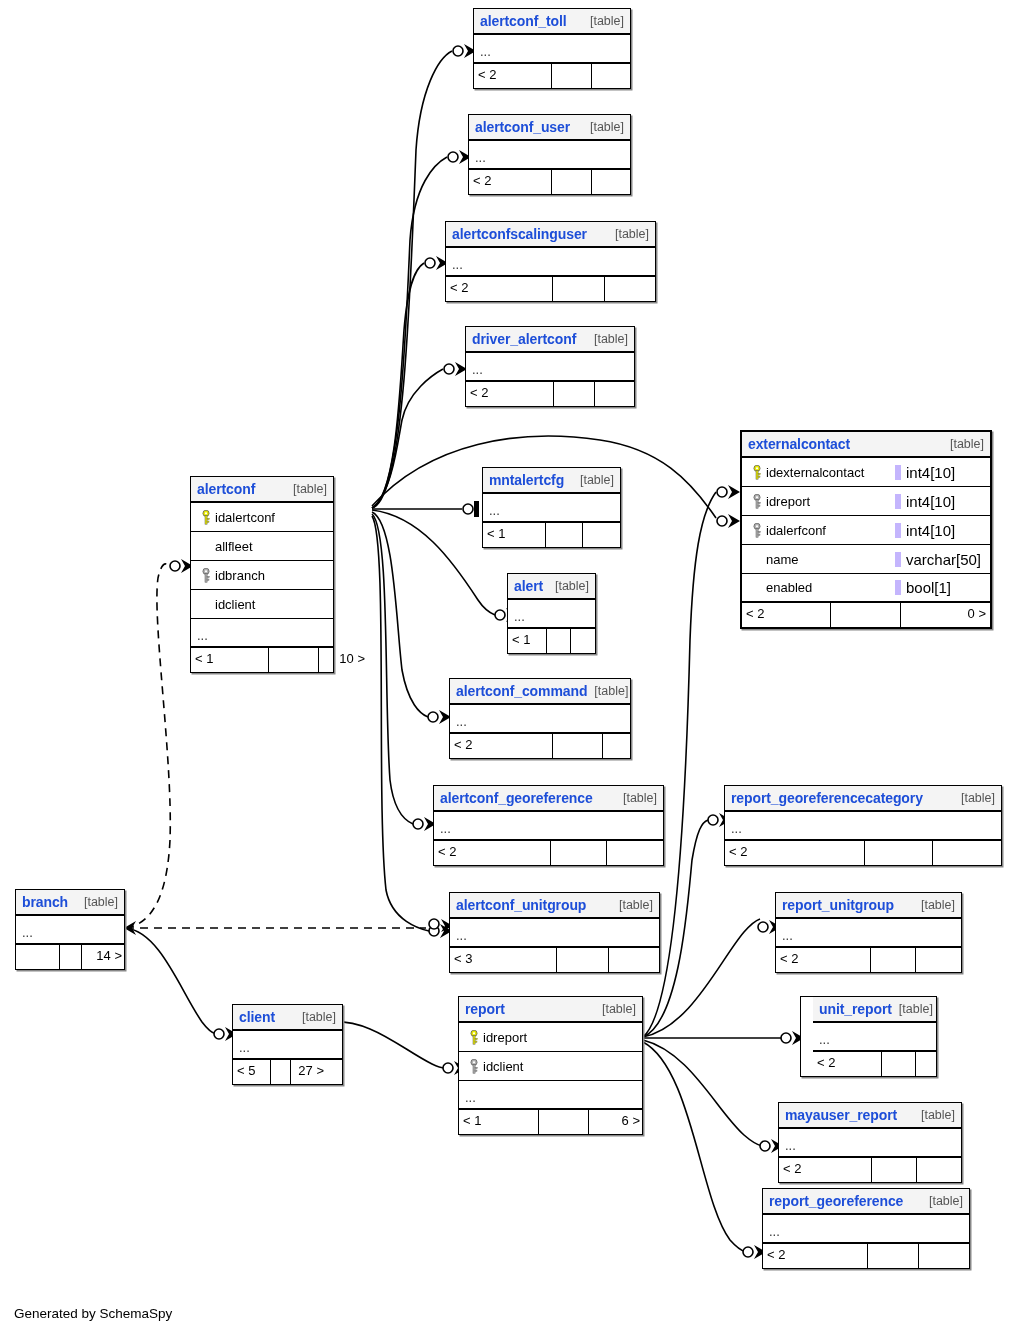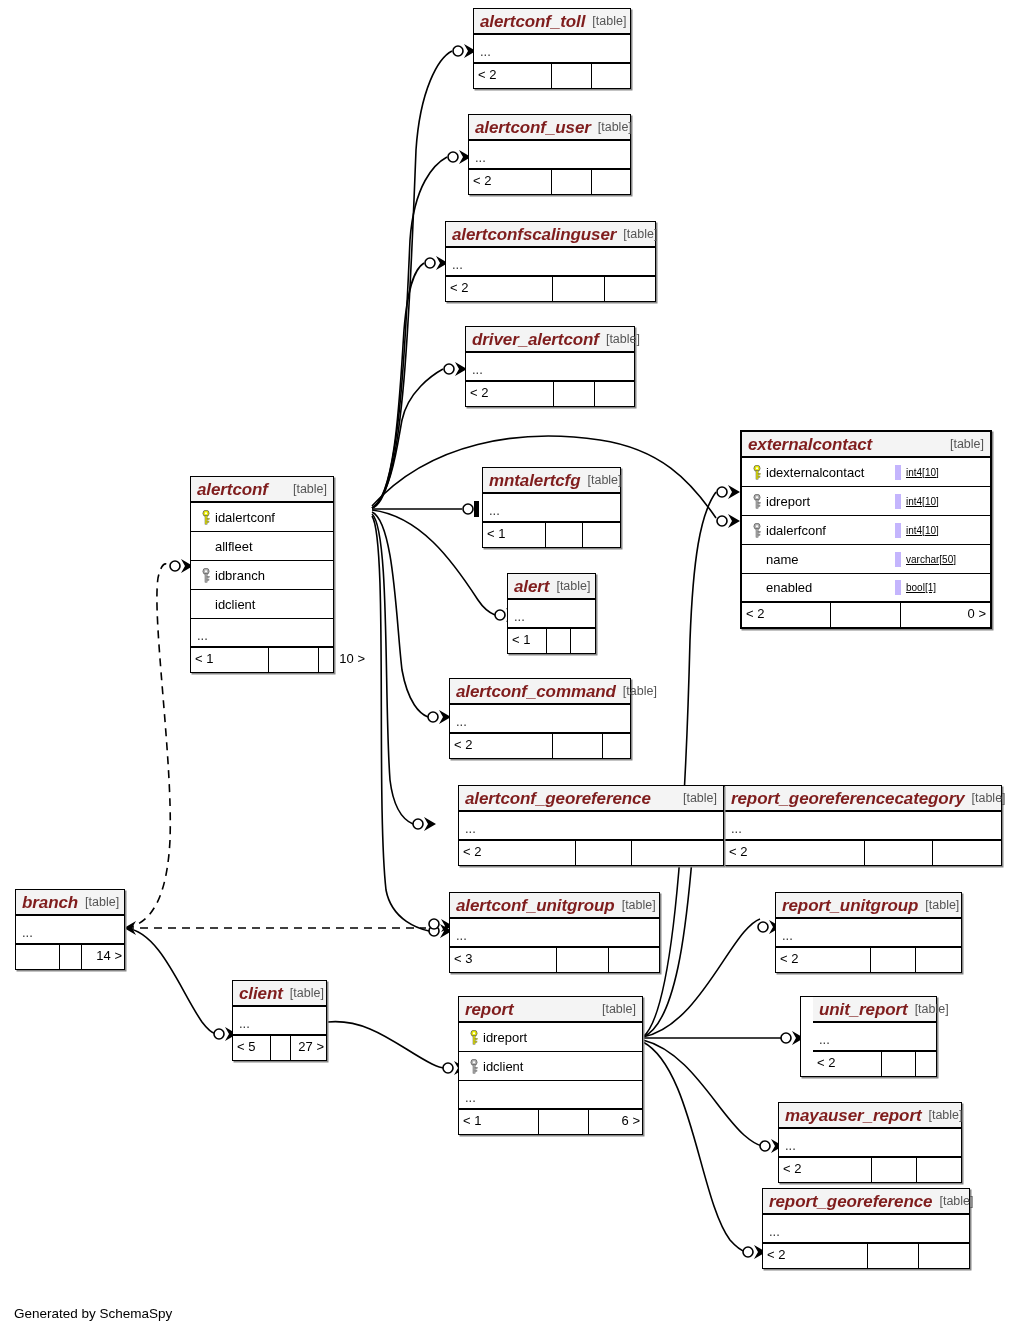--- a/index.html
+++ b/index.html
@@ -45,24 +45,23 @@
     height: 26px;
     line-height: 25px;
     padding: 0 6px;
     white-space: nowrap;
     display: flex;
     align-items: center;
     justify-content: space-between;
   }
   .tbl-name {
     font-weight: bold;
-    font-size: 17px;
-    color: #7f1d1d;
+    font-size: 14px;
+    color: #1d4ed8;
     letter-spacing: -0.1px;
-    font-style: italic;
   }
   .tbl-tag {
     font-size: 12.5px;
     color: #555555;
     padding-left: 7px;
   }
   .tbl-rows { display: block; }
   .tbl-row {
     box-sizing: border-box;
     height: 29px;
@@ -79,22 +78,21 @@
     padding-left: 6px;
     display: flex;
     align-items: center;
     overflow: hidden;
   }
   .tbl-row.has-types .col-name { border-right: 6px solid #c4b5fd; }
   .tbl-row .col-type {
     flex: 0 0 auto;
     padding-left: 5px;
     box-sizing: border-box;
-    font-size: 10px;
-    text-decoration: underline;
+    font-size: 15px;
   }
   .keyslot {
     flex: 0 0 auto;
     width: 18px;
     display: inline-flex;
     align-items: center;
     justify-content: center;
   }
   .ellipsis-row {
     box-sizing: border-box;
@@ -475,21 +473,21 @@
         </div>
         <div class="ellipsis-row">
           <span>...</span>
         </div>
         <div class="tbl-footer">
           <span class="fcell left" style="width:140px;flex:0 0 140px;">&lt; 2</span>
           <span class="fcell left" style="width:68px;flex:0 0 68px;"></span>
           <span class="fcell right" style="width:68px;flex:0 0 68px;"></span>
         </div>
       </div>
-      <div class="table-node" style="left: 458px; top: 785px; width: 266px;">
+      <div class="table-node" style="left: 433px; top: 785px; width: 231px;">
         <div class="tbl-header">
           <span class="tbl-name">alertconf_georeference</span>
           <span class="tbl-tag">[table]</span>
         </div>
         <div class="ellipsis-row">
           <span>...</span>
         </div>
         <div class="tbl-footer">
           <span class="fcell left" style="width:117px;flex:0 0 117px;">&lt; 2</span>
           <span class="fcell left" style="width:56px;flex:0 0 56px;"></span>
@@ -531,21 +529,21 @@
         </div>
         <div class="ellipsis-row">
           <span>...</span>
         </div>
         <div class="tbl-footer">
           <span class="fcell left" style="width:44px;flex:0 0 44px;"></span>
           <span class="fcell left" style="width:22px;flex:0 0 22px;"></span>
           <span class="fcell right" style="width:44px;flex:0 0 44px;">14 &gt;</span>
         </div>
       </div>
-      <div class="table-node" style="left: 232px; top: 980px; width: 95px;">
+      <div class="table-node" style="left: 232px; top: 1004px; width: 111px;">
         <div class="tbl-header">
           <span class="tbl-name">client</span>
           <span class="tbl-tag">[table]</span>
         </div>
         <div class="ellipsis-row">
           <span>...</span>
         </div>
         <div class="tbl-footer">
           <span class="fcell left" style="width:38px;flex:0 0 38px;">&lt; 5</span>
           <span class="fcell left" style="width:20px;flex:0 0 20px;"></span>

